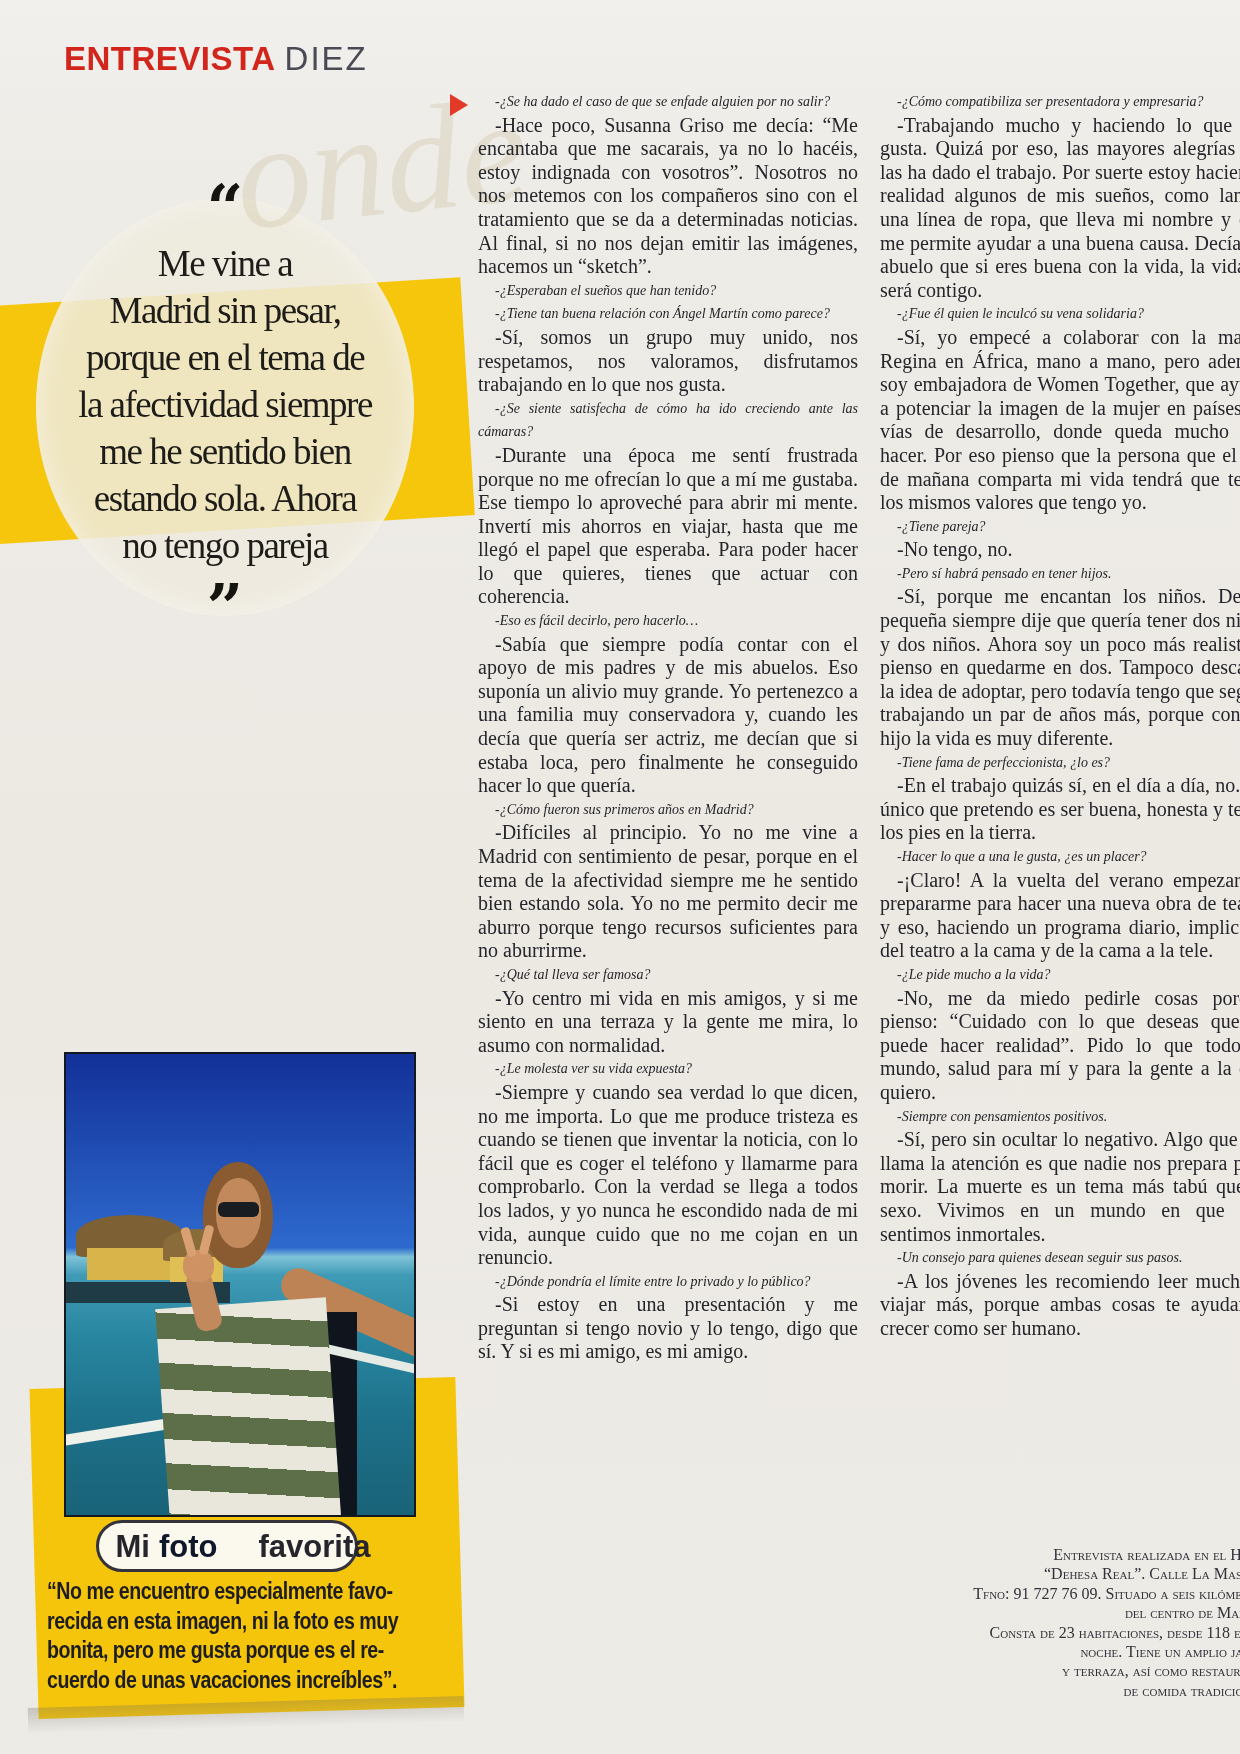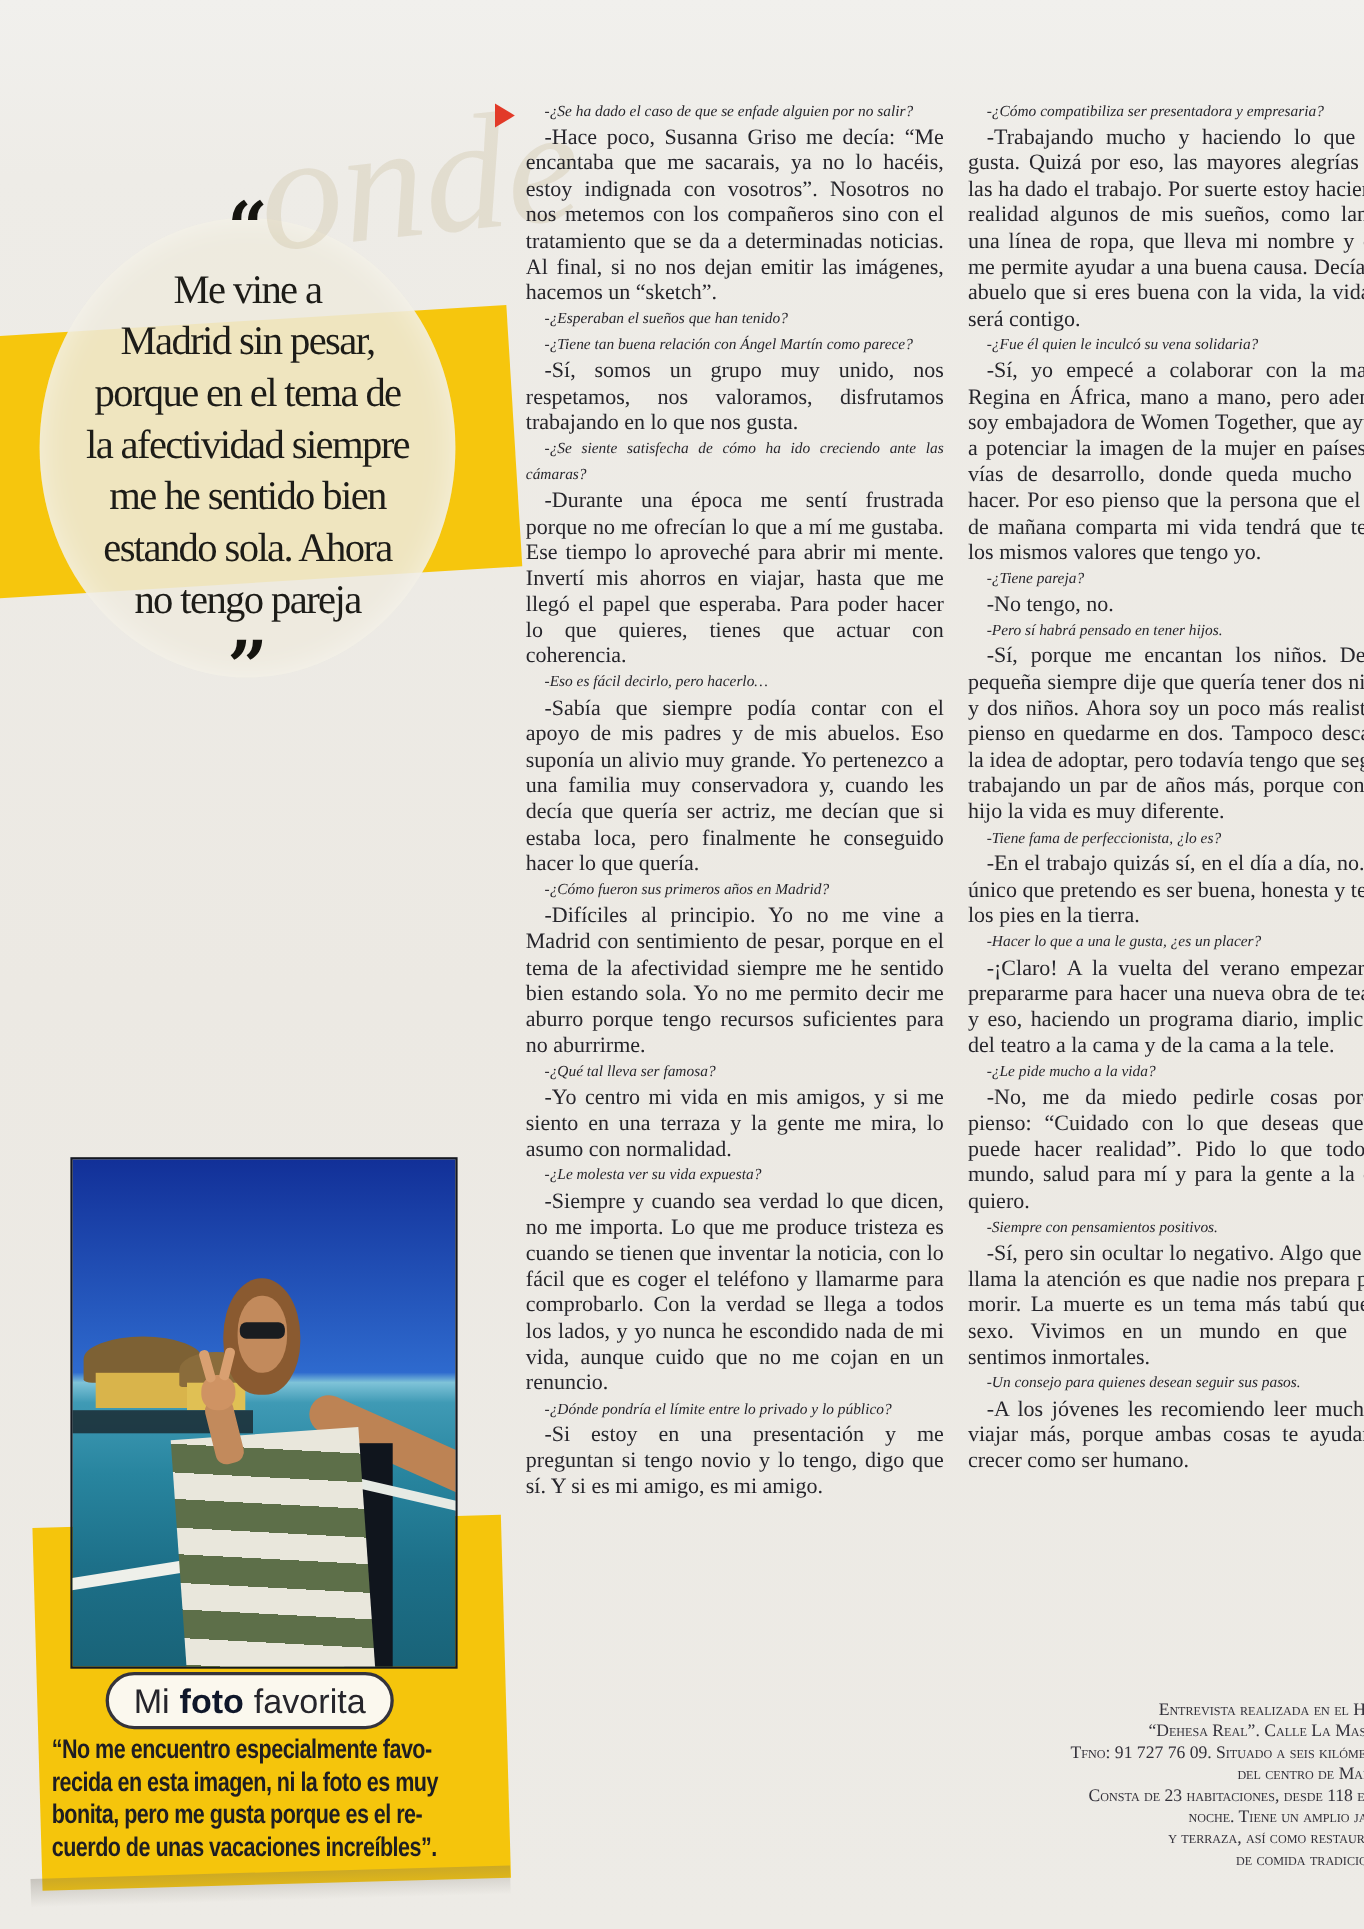--- a/index.html
+++ b/index.html
@@ -56,32 +56,35 @@
   .hand{left:33.5%;top:42.5%;width:9%;height:7%;background:#cf9363;border-radius:45%;}
   .finger1{left:34%;top:37.5%;width:2.6%;height:6.5%;background:#d9a071;transform:rotate(-16deg);border-radius:4px;}
   .finger2{left:39%;top:37.2%;width:2.6%;height:6.5%;background:#d9a071;transform:rotate(14deg);border-radius:4px;}
   .arm-right{left:60%;top:53%;width:52%;height:7.5%;background:#bd8354;transform:rotate(24deg);border-radius:18px;}
   .post{left:71%;top:56%;width:12.5%;height:46%;background:#10151d;}
   .rope1{left:-6%;top:79%;width:72%;height:2.4%;background:#eef0ea;transform:rotate(-9deg);}
   .rope2{left:52%;top:64%;width:58%;height:2%;background:#e6eae4;transform:rotate(13deg);}
   .pill{position:absolute;left:96px;top:1520px;width:256px;height:46px;background:#fbf8ee;border:3px solid #34333b;border-radius:26px;
         display:flex;align-items:center;justify-content:center;gap:9px;
         font-family:"Liberation Sans",sans-serif;font-size:31px;line-height:1;}
-  .pill .w-plain{color:#26252b;font-weight:400;}
+  .pill .w-plain{color:#26252b;font-weight:700;margin-left:32px;}
   .pill .w-red{color:#0f172a;font-weight:700;}
   .photo-quote{position:absolute;left:47px;top:1576px;width:460px;
         font-family:"Liberation Sans",sans-serif;font-weight:700;font-size:24.5px;line-height:29.5px;
         letter-spacing:-.6px;color:#1e1d22;white-space:pre-line;
         transform:scaleX(.8);transform-origin:left top;}
 </style>
 </head>
 <body>
 
 <div class="page">
 
+  <div class="masthead">
+    <span class="brand">ENTREVISTA</span><span class="section">DIEZ</span>
+  </div>
 
   <div class="band"></div>
 
   <div class="quote-circle">
     <div class="qmark open">“</div>
     <div class="quote-text">Me vine a
 Madrid sin pesar,
 porque en el tema de
 la afectividad siempre
 me he sentido bien

